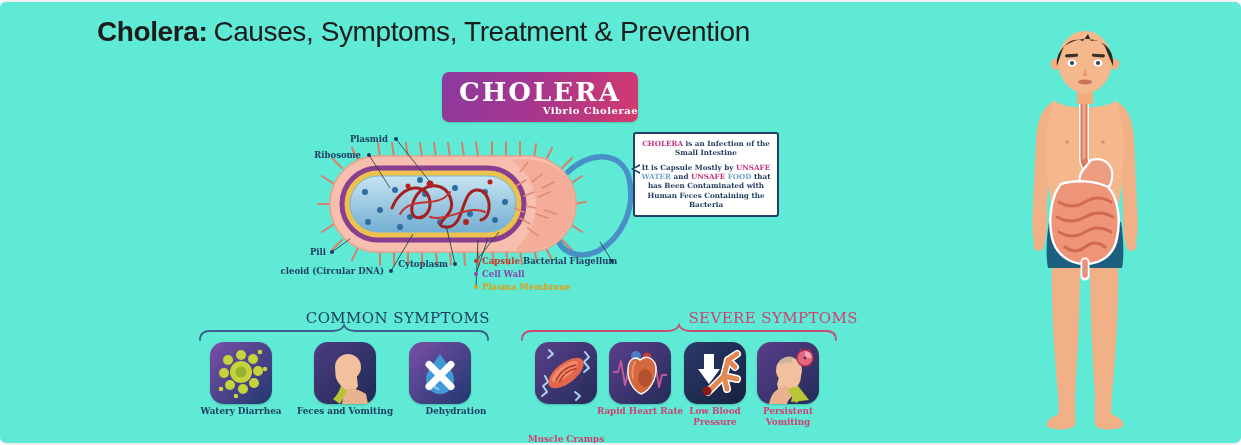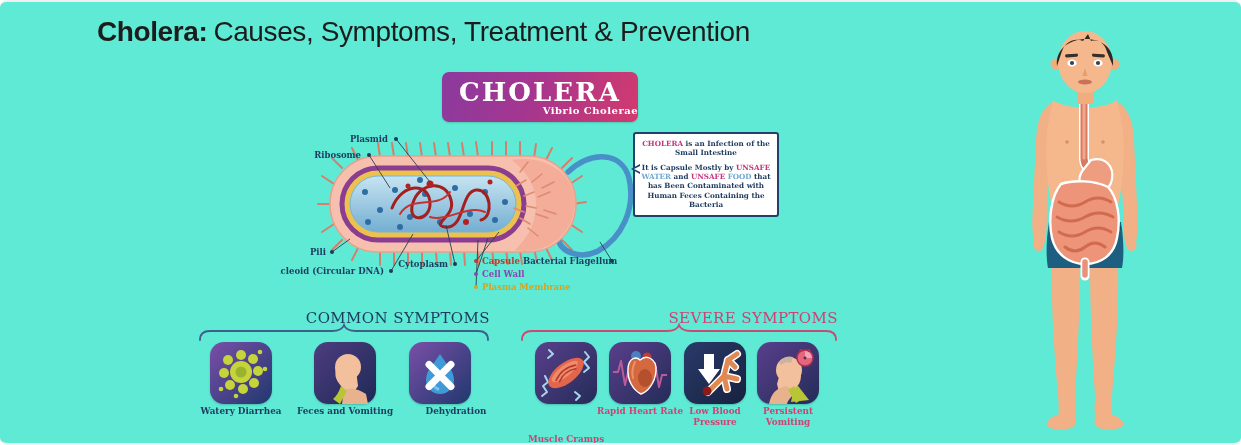--- a/index.html
+++ b/index.html
@@ -21,21 +21,21 @@
             text-align:center;line-height:1.3;box-sizing:border-box;}
   .info-box:before{content:"";position:absolute;left:-9px;top:30px;border:5px solid transparent;
             border-right:9px solid #23406b;}
   .info-box:after{content:"";position:absolute;left:-4px;top:32px;border:3px solid transparent;
             border-right:6px solid #fff;}
   .info-box .p2{margin-top:5px;}
   .mag{color:#c5357e;} .lblu{color:#6fa8d0;}
   
   .sec-header{position:absolute;top:307px;font-size:15px;font-weight:normal;letter-spacing:.4px;text-align:right;}
   .sec-header.common{left:198px;width:292px;color:#1e3a5f;}
-  .sec-header.severe{left:520px;width:318px;color:#d23f72;}
+  .sec-header.severe{left:540px;width:318px;color:#d23f72;}
   .brace{position:absolute;top:321px;}
   .tile{position:absolute;top:340px;width:62px;height:62px;border-radius:14px;box-shadow:0 1px 2px rgba(0,0,0,.2);}
   .tile svg{display:block;}
   .t-bg1{background:linear-gradient(135deg,#7a4fa8,#20386e);}
   .t-bg2{background:linear-gradient(135deg,#4d3c80,#1e2a55);}
   .t-bg3{background:linear-gradient(135deg,#5a3f8c,#232c58);}
   .t-bg4{background:linear-gradient(135deg,#2a3a6a,#16223f);}
   .sym-label{position:absolute;top:404px;font-size:8.8px;font-weight:bold;text-align:center;line-height:1.3;}
   .sym-label.common{color:#1e3a5f;width:120px;}
   .sym-label.severe{color:#d23f72;width:90px;}

